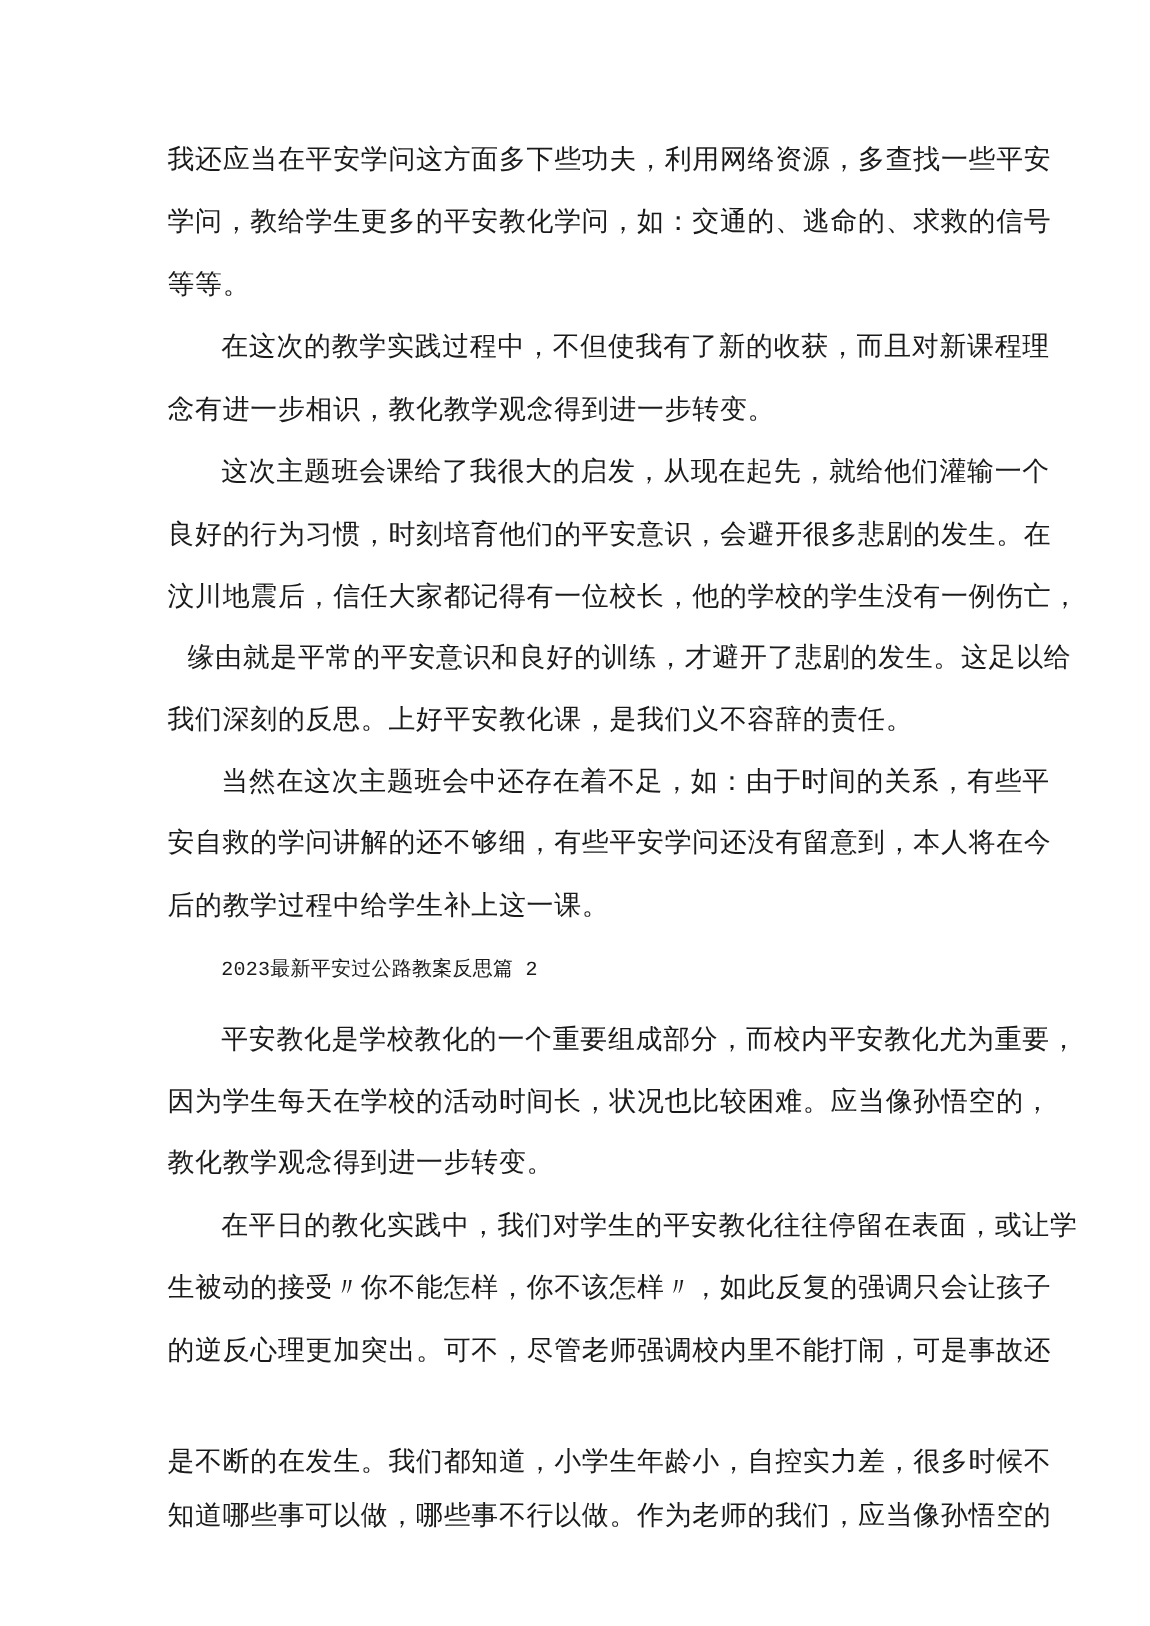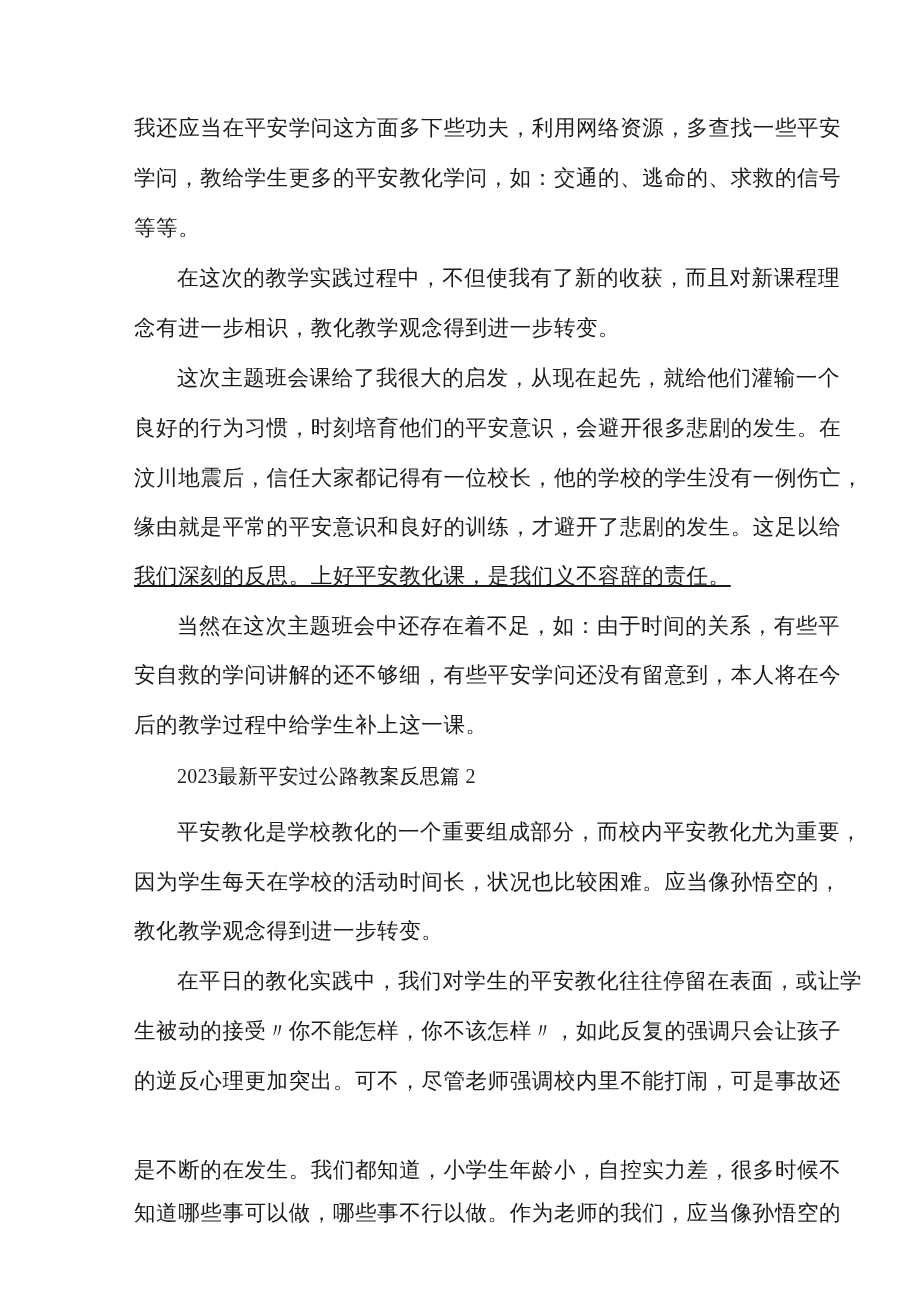--- a/index.html
+++ b/index.html
@@ -27,44 +27,44 @@
       left: 134px;
       font-size: 21.5px;
       line-height: 28px;
       white-space: nowrap;
       letter-spacing: 0.6px;
     }
     .indent { left: 177px; }
     .heading {
       position: absolute;
       left: 177px;
-      font-family: Liberation Serif, serif;
-      font-size: 20px;
+      font-family: Liberation Mono, monospace;
+      font-size: 16px;
       line-height: 28px;
       white-space: nowrap;
       letter-spacing: 0.2px;
     }
   </style>
 </head>
 <body>
 
 <div class="page">
 
   <div class="line" style="top:114px;">我还应当在平安学问这方面多下些功夫，利用网络资源，多查找一些平安</div>
   <div class="line" style="top:164px;">学问，教给学生更多的平安教化学问，如：交通的、逃命的、求救的信号</div>
   <div class="line" style="top:214px;">等等。</div>
 
   <div class="line indent" style="top:264px;">在这次的教学实践过程中，不但使我有了新的收获，而且对新课程理</div>
   <div class="line" style="top:314px;">念有进一步相识，教化教学观念得到进一步转变。</div>
 
   <div class="line indent" style="top:364px;">这次主题班会课给了我很大的启发，从现在起先，就给他们灌输一个</div>
   <div class="line" style="top:414px;">良好的行为习惯，时刻培育他们的平安意识，会避开很多悲剧的发生。在</div>
   <div class="line" style="top:464px;">汶川地震后，信任大家都记得有一位校长，他的学校的学生没有一例伤亡，</div>
-  <div class="line" style="top:513px;">缘由就是平常的平安意识和良好的训练，才避开了悲剧的发生。这足以给</div>
-  <div class="line" style="top:562px;text-decoration:underline;">我们深刻的反思。上好平安教化课，是我们义不容辞的责任。</div>
+  <div class="line" style="top:513px;margin-left:16px;">缘由就是平常的平安意识和良好的训练，才避开了悲剧的发生。这足以给</div>
+  <div class="line" style="top:562px;">我们深刻的反思。上好平安教化课，是我们义不容辞的责任。</div>
 
   <div class="line indent" style="top:612px;">当然在这次主题班会中还存在着不足，如：由于时间的关系，有些平</div>
   <div class="line" style="top:661px;">安自救的学问讲解的还不够细，有些平安学问还没有留意到，本人将在今</div>
   <div class="line" style="top:711px;">后的教学过程中给学生补上这一课。</div>
 
   <div class="heading" style="top:762px;">2023最新平安过公路教案反思篇 2</div>
 
   <div class="line indent" style="top:818px;">平安教化是学校教化的一个重要组成部分，而校内平安教化尤为重要，</div>
   <div class="line" style="top:868px;">因为学生每天在学校的活动时间长，状况也比较困难。应当像孙悟空的，</div>
   <div class="line" style="top:917px;">教化教学观念得到进一步转变。</div>

